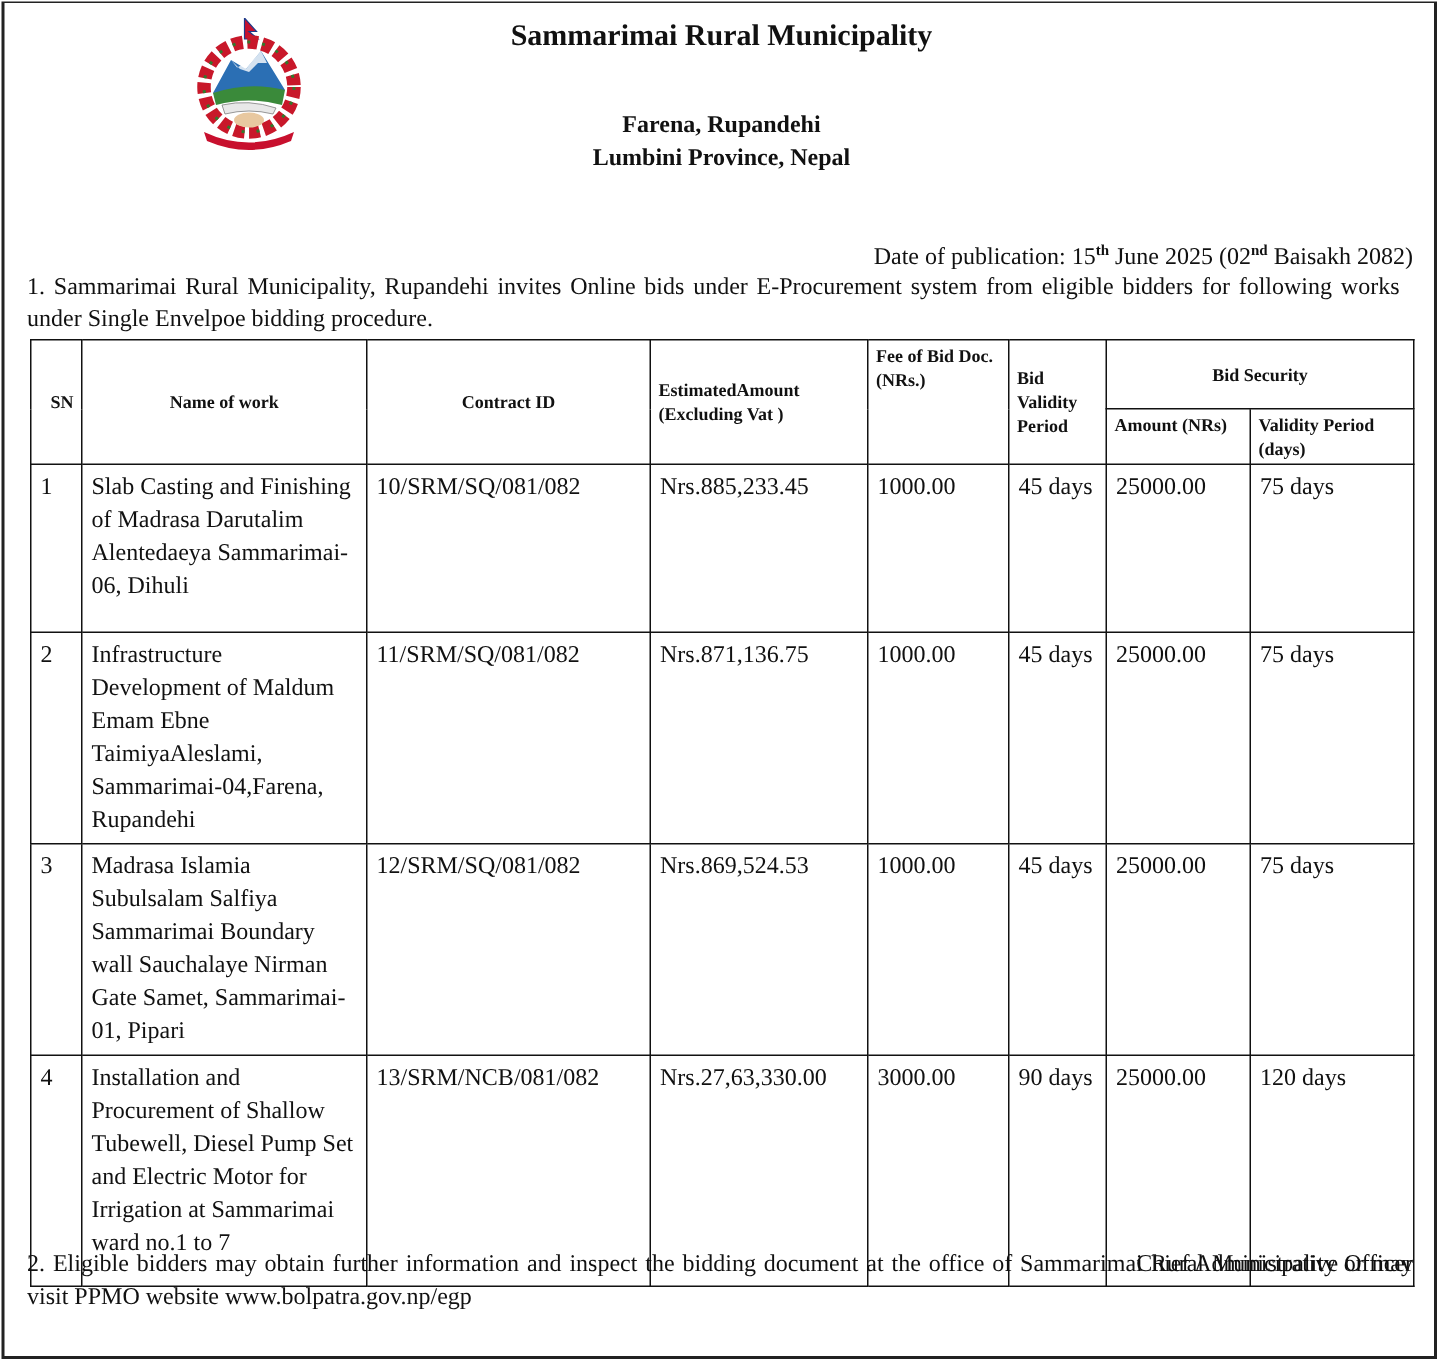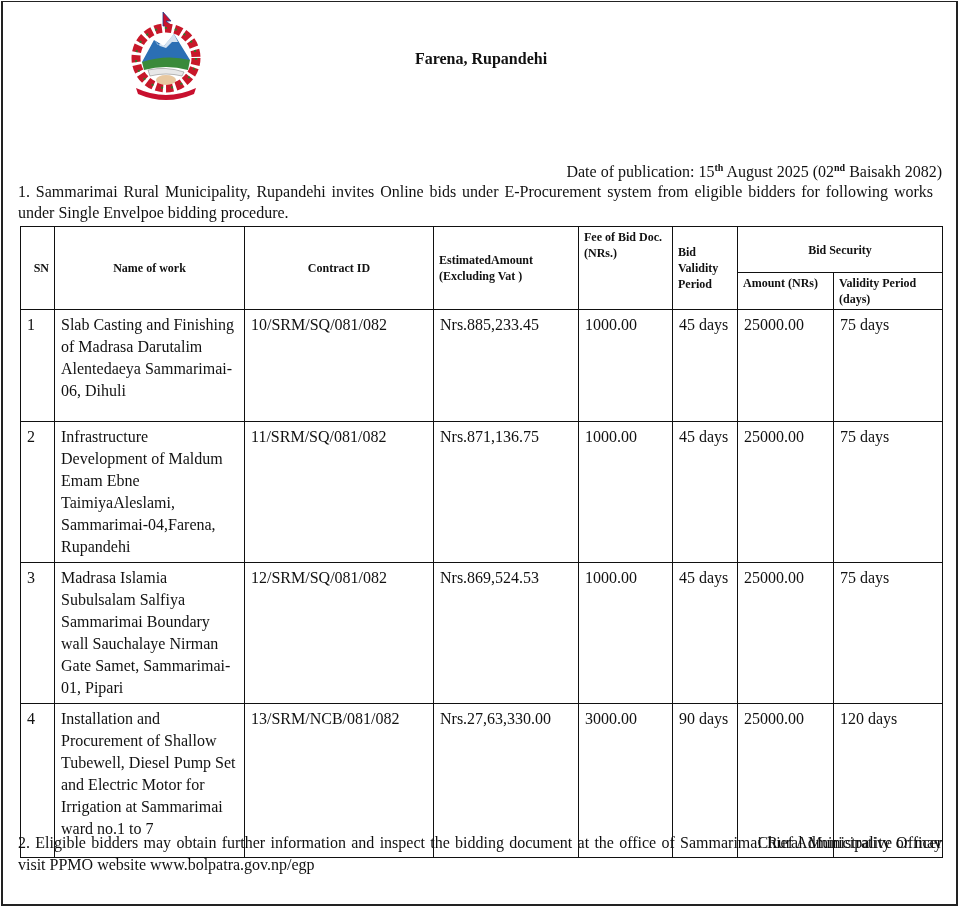--- a/index.html
+++ b/index.html
@@ -45,24 +45,26 @@
 
     <path d="M18,58 Q36,54 54,60 L52,64 Q36,60 20,64 Z" fill="#e8e8e8" stroke="#777" stroke-width="0.5"></path>
 
     <ellipse cx="36" cy="68" rx="10" ry="5" fill="#e8c8a0"></ellipse>
 
     <path d="M6,76 Q36,90 66,76 L64,82 Q36,94 8,82 Z" fill="#c8102e"></path>
   </svg>
 </div>
 
 <div class="header">
+  <div class="h1">Sammarimai Rural Municipality</div>
   <div class="h3">Farena, Rupandehi</div>
+  <div class="h4">Lumbini Province, Nepal</div>
 </div>
 
-<div class="pubdate"><span>Date of publication: 15</span><sup>th</sup><span> August 2025 (02</span><sup>nd</sup><span> Baisakh 2082)</span></div>
+<div class="pubdate"><span>Date of publication: 15</span><sup>th</sup><span> June 2025 (02</span><sup>nd</sup><span> Baisakh 2082)</span></div>
 
 <div class="para1">1. Sammarimai Rural Municipality, Rupandehi invites Online bids under E-Procurement system from eligible bidders for following works under Single Envelpoe bidding procedure.</div>
 
 <table class="bids">
   <colgroup>
     <col style="width:34px">
     <col style="width:190px">
     <col style="width:189px">
     <col style="width:145px">
     <col style="width:94px">

